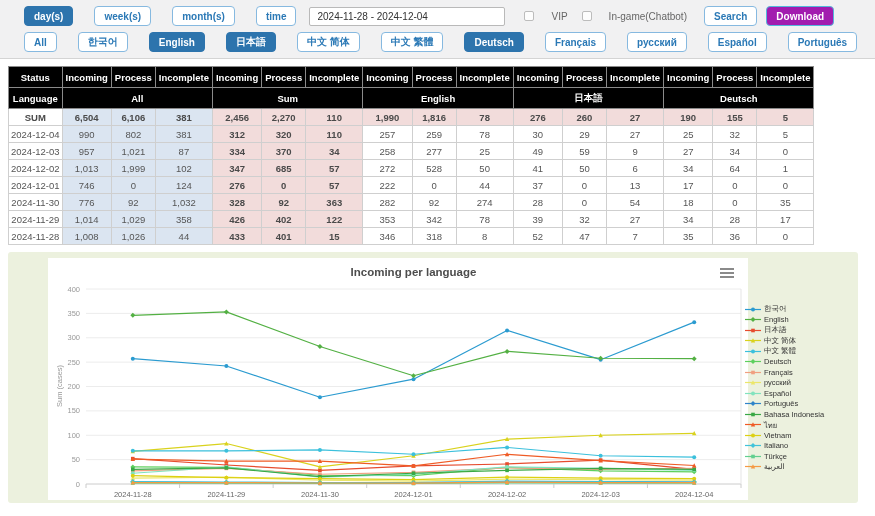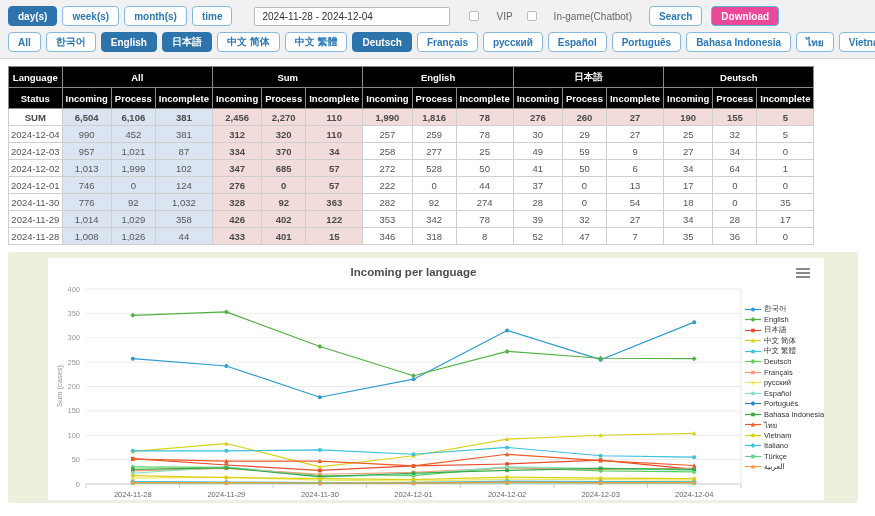--- a/index.html
+++ b/index.html
@@ -9,27 +9,27 @@
     font-family:"Liberation Sans", sans-serif; background:#fff;
   }
   
   .toolbar { background:#f1f1f2; border-bottom:1px solid #d4d4d4; padding:6px 8px 6px; }
   .trow { display:flex; align-items:center; gap:5px; }
   .trow + .trow { margin-top:6px; }
   .btn {
     display:inline-flex; align-items:center; justify-content:center;
     height:20px; padding:0 9px; font-size:10px; font-weight:700;
     color:#2b79b6; background:#fff; border:1px solid #86b9e0; border-radius:4px;
-    cursor:pointer; white-space:nowrap; font-family:"Liberation Sans",sans-serif;
+    cursor:pointer; white-space:nowrap; font-family:"Liberation Sans",sans-serif;margin-left:16px;
   }
   .btn.active { background:#2d74ad; border-color:#2d74ad; color:#fff; }
-  .btn.download { background:#ec4899; border-color:#54b7dc; color:#fff; margin-left:4px; }
+  .btn.download { background:#a21caf; border-color:#54b7dc; color:#fff; margin-left:4px; }
   .date-input {
     width:196px; height:19px; border:1px solid #b9b9b9; border-radius:2px;
-    font-size:10px; color:#333; padding:0 7px; background:#fff; margin-left:17px;
+    font-size:10px; color:#333; padding:0 7px; background:#fff; margin-left:8px;
     font-family:"Liberation Sans",sans-serif;
   }
   .chk { display:flex; align-items:center; gap:17px; font-size:10px; color:#666; margin-left:14px; cursor:pointer; }
   .chk .box { width:10px; height:10px; border:1px solid #bcbcbc; background:#fdfdfd; border-radius:2px; }
   .search { margin-left:12px; }
   
   .data-table { border-collapse:collapse; margin:7px 0 0 8px; font-size:9.5px; color:#555; }
   .data-table th {
     background:#000; color:#fff; font-weight:700; border:1px solid #8a8a8a;
     height:21px; padding:0 3px; font-size:9.5px;
@@ -41,21 +41,21 @@
   .data-table td.c-label { min-width:52px; }
   .data-table td.c-all { background:#dbe5f1; }
   .data-table td.c-sum { background:#f2dcdb; font-weight:700; color:#4a4a4a; }
   .data-table tr.r-sum td { font-weight:700; color:#4a4a4a; }
   .data-table tr.r-sum td.c-lang { background:#f2dcdb; }
   
   .chart-panel {
     position:absolute; left:8px; top:252px; width:850px; height:251px;
     background:#ecf1de; border-radius:3px;
   }
-  .chart-card { position:absolute; left:40px; top:6px; width:776px; height:242px; background:#fff; }
+  .chart-card { position:absolute; left:40px; top:6px; width:700px; height:242px; background:#fff; }
   .chart-title {
     position:absolute; top:8px; left:38px; width:655px; text-align:center;
     font-size:11.5px; font-weight:700; color:#4d4d4d;
   }
   .hamburger { position:absolute; top:10px; right:14px; width:14px; cursor:pointer; }
   .hamburger span { display:block; height:2px; background:#8a8a8a; margin-bottom:2px; }
   .legend { position:absolute; left:697px; top:46px; }
   .legend-item { display:flex; align-items:center; gap:3px; height:10.5px; font-size:7.5px; color:#333; cursor:pointer; white-space:nowrap; }
   #chart-svg { position:absolute; left:0; top:0; }
 </style>
@@ -98,44 +98,44 @@
       <button class="btn">Português</button>
       <button class="btn">Bahasa Indonesia</button>
       <button class="btn">ไทย</button>
       <button class="btn">Vietnam</button>
     </div>
 </div>
 
 <table class="data-table" id="stats-table">
   <thead id="stats-thead">
       <tr>
-        <th>Language</th>
-        <th colspan="3">All</th>
-        <th colspan="3">Sum</th>
-        <th colspan="3">English</th>
-        <th colspan="3">日本語</th>
-        <th colspan="3">Deutsch</th>
-      </tr>
-      <tr>
         <th>Status</th>
         <th>Incoming</th>
         <th>Process</th>
         <th>Incomplete</th>
         <th>Incoming</th>
         <th>Process</th>
         <th>Incomplete</th>
         <th>Incoming</th>
         <th>Process</th>
         <th>Incomplete</th>
         <th>Incoming</th>
         <th>Process</th>
         <th>Incomplete</th>
         <th>Incoming</th>
         <th>Process</th>
         <th>Incomplete</th>
+      </tr>
+      <tr>
+        <th>Language</th>
+        <th colspan="3">All</th>
+        <th colspan="3">Sum</th>
+        <th colspan="3">English</th>
+        <th colspan="3">日本語</th>
+        <th colspan="3">Deutsch</th>
       </tr>
     </thead>
   <tbody id="stats-tbody">
       <tr class="r-sum">
         <td class="c-label">SUM</td>
         <td class="c-all">6,504</td>
         <td class="c-all">6,106</td>
         <td class="c-all">381</td>
         <td class="c-sum">2,456</td>
         <td class="c-sum">2,270</td>
@@ -146,21 +146,21 @@
         <td class="c-lang">276</td>
         <td class="c-lang">260</td>
         <td class="c-lang">27</td>
         <td class="c-lang">190</td>
         <td class="c-lang">155</td>
         <td class="c-lang">5</td>
       </tr>
       <tr>
         <td class="c-label">2024-12-04</td>
         <td class="c-all">990</td>
-        <td class="c-all">452</td>
+        <td class="c-all">802</td>
         <td class="c-all">381</td>
         <td class="c-sum">312</td>
         <td class="c-sum">320</td>
         <td class="c-sum">110</td>
         <td class="c-lang">257</td>
         <td class="c-lang">259</td>
         <td class="c-lang">78</td>
         <td class="c-lang">30</td>
         <td class="c-lang">29</td>
         <td class="c-lang">27</td>

